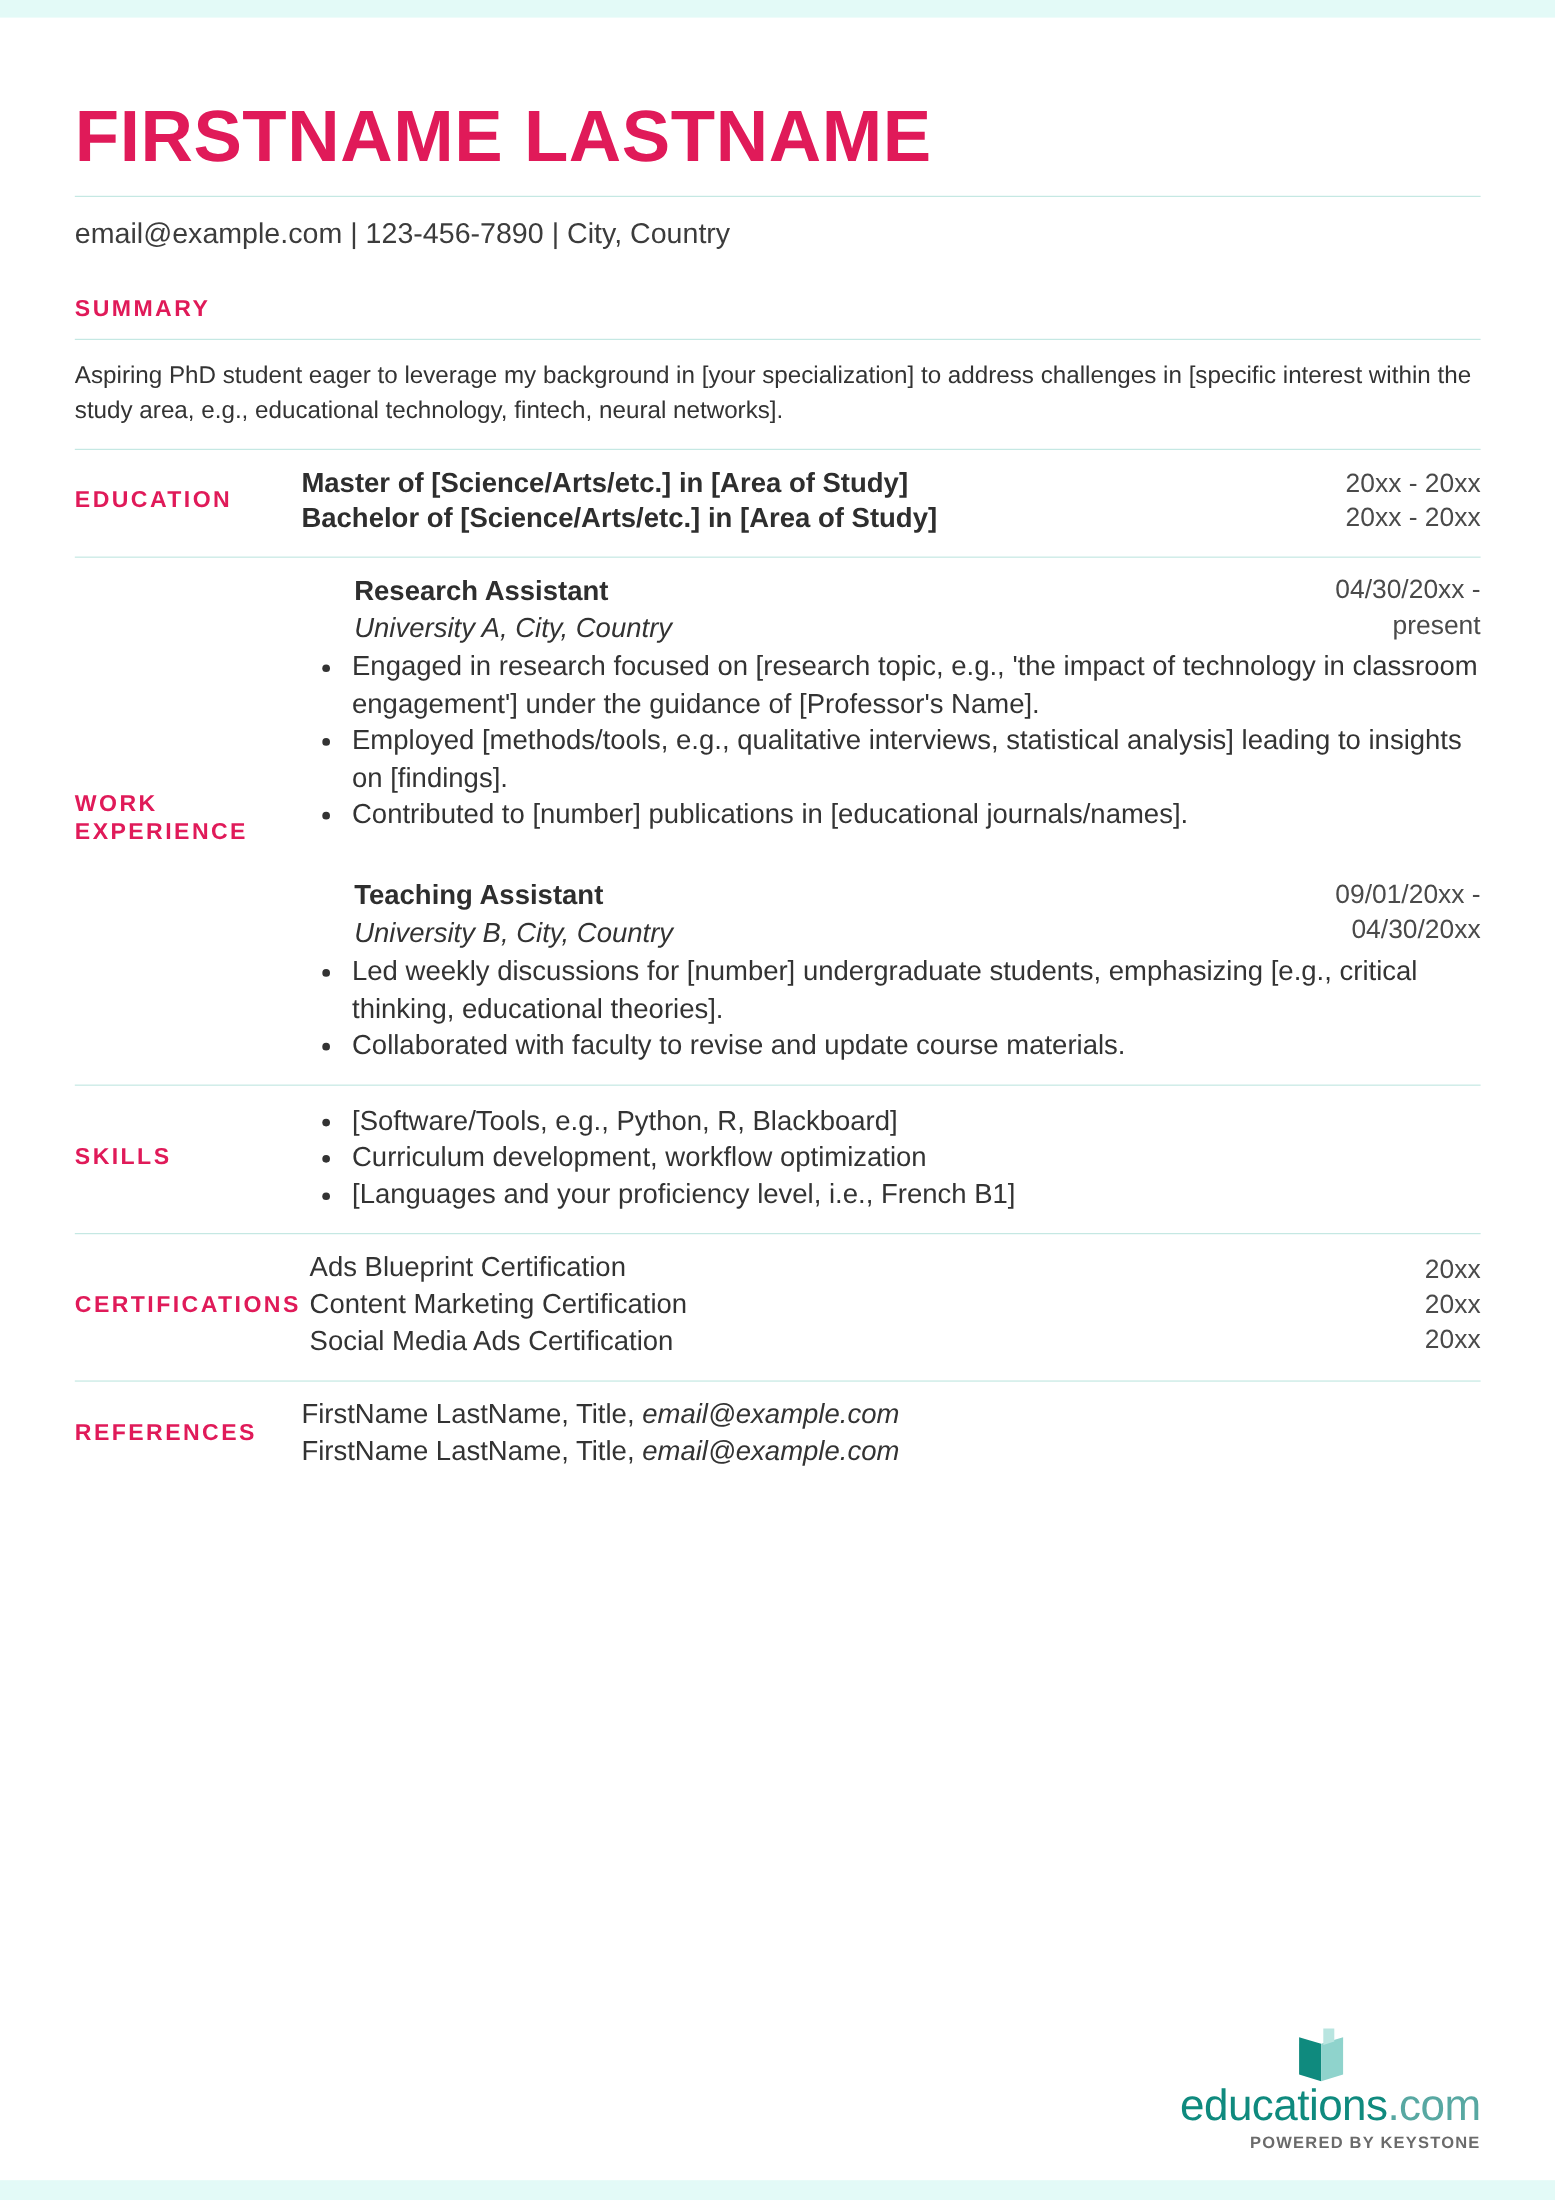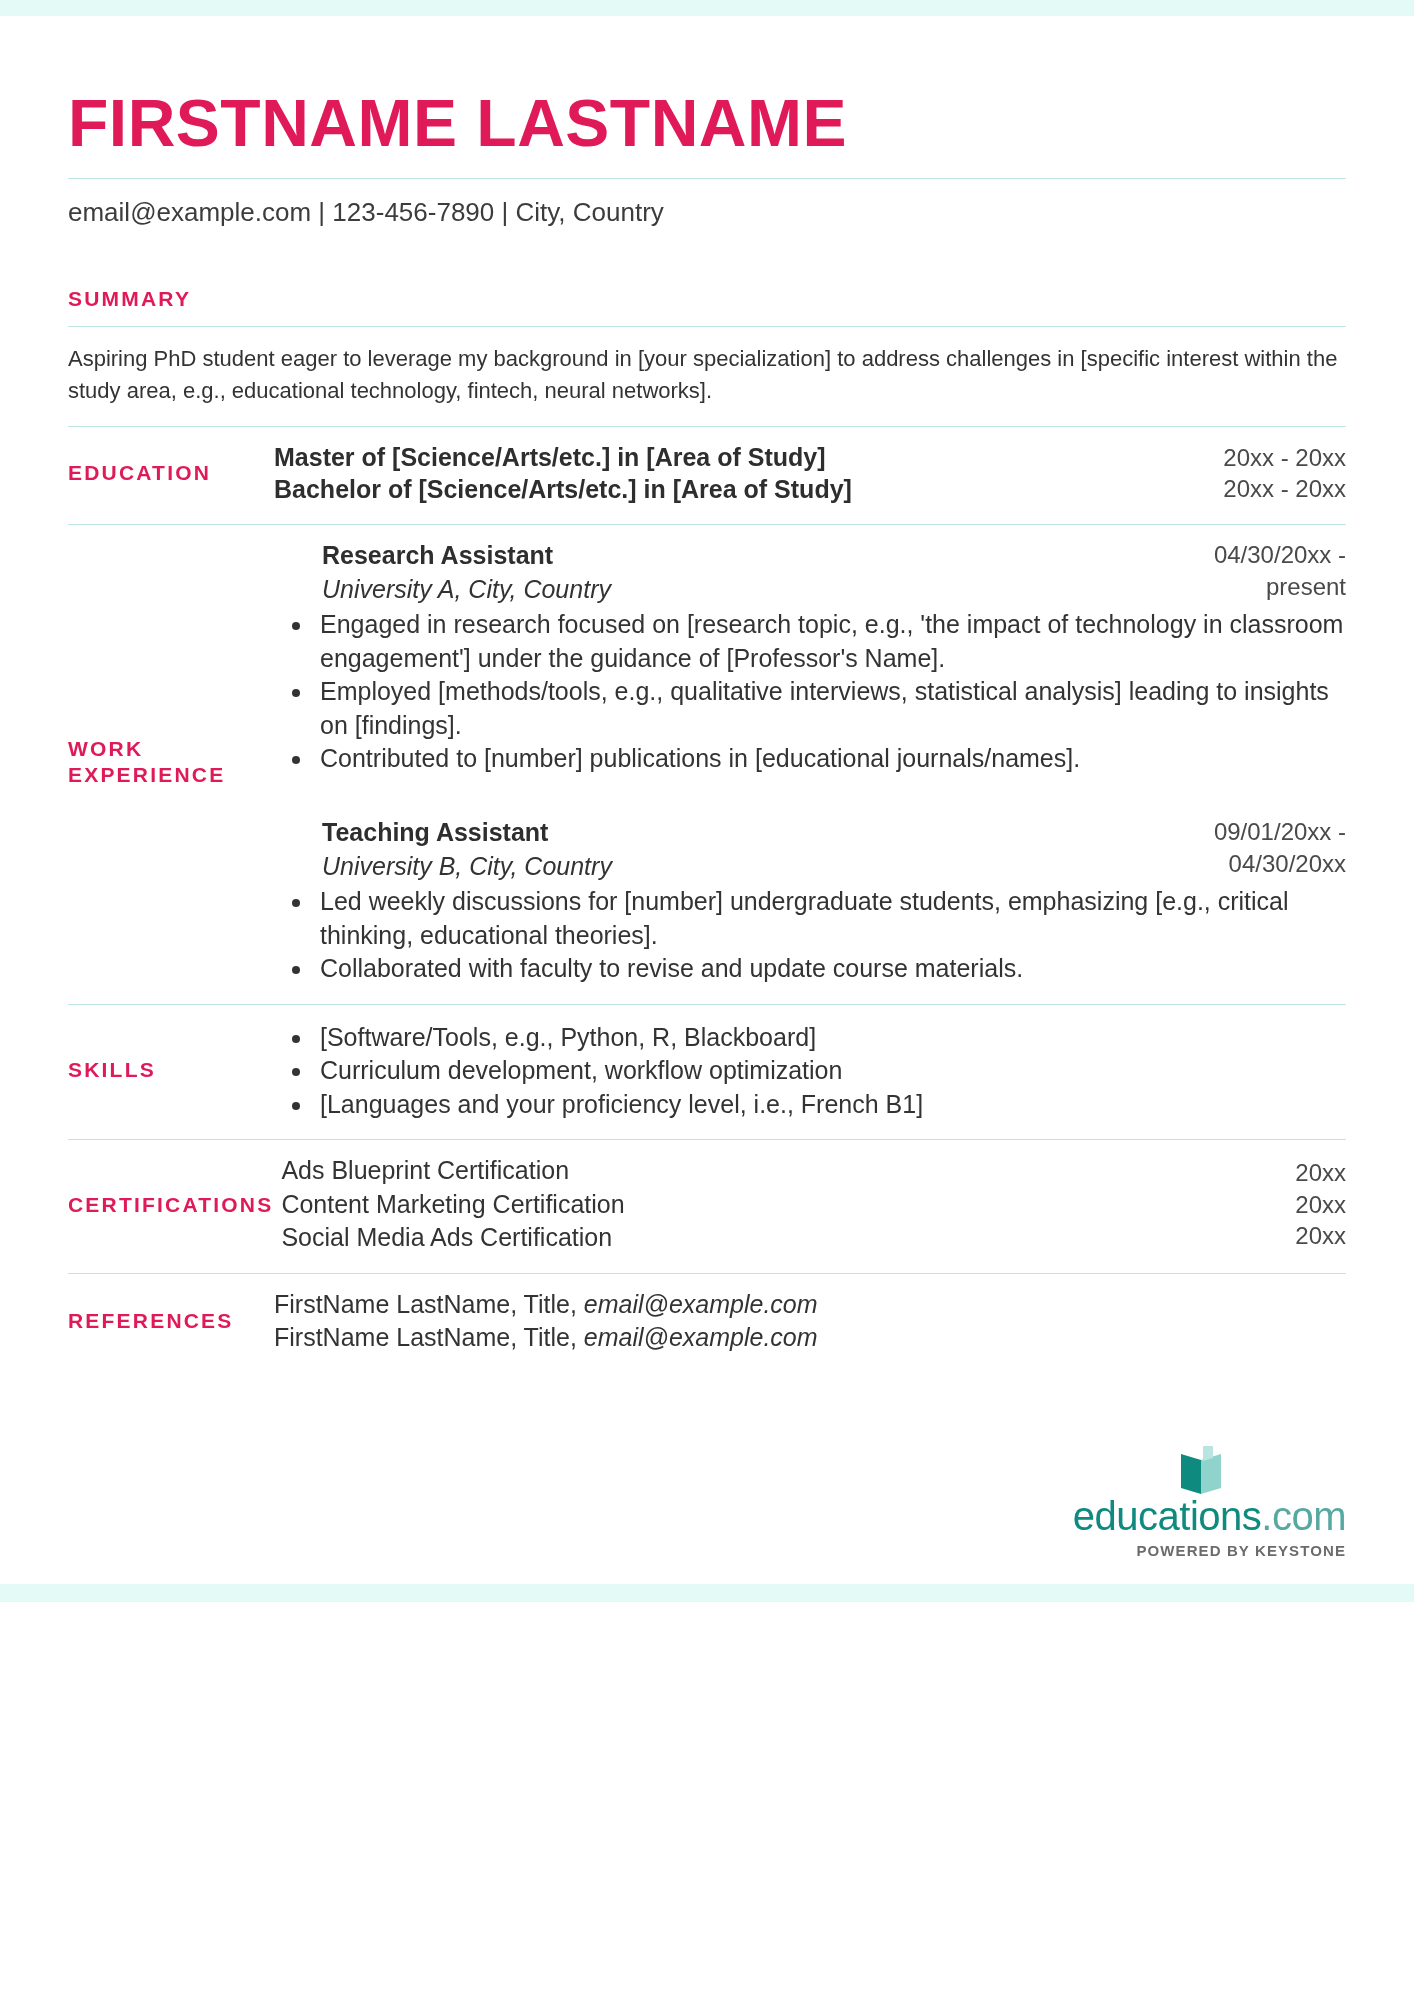--- a/index.html
+++ b/index.html
@@ -10,21 +10,21 @@
   body {
     font-family: "Liberation Sans", sans-serif;
     width: 1414px;
     height: 2000px;
     position: relative;
     overflow: hidden;
   }
 
   .page {
     width: 1414px;
-    height: 1602px;
+    height: 2000px;
     background: #ffffff;
     position: relative;
     box-sizing: border-box;
     display: flex;
     flex-direction: column;
   }
 
   
   .band {
     width: 100%;
@@ -67,21 +67,21 @@
   
   .section-label {
     color: #e01a59;
     font-size: 21px;
     font-weight: 700;
     letter-spacing: 2.2px;
     line-height: 1.25;
     text-transform: uppercase;
   }
 
-  .summary-block { margin-top: 58px; }
+  .summary-block { margin-top: 40px; }
   .hr {
     border-bottom: 1px solid #bfe6e0;
     width: 100%;
   }
   .summary-head-rule { margin-top: 14px; }
   .summary-text {
     font-size: 22px;
     color: #333333;
     line-height: 1.42;
     margin-top: 16px;

